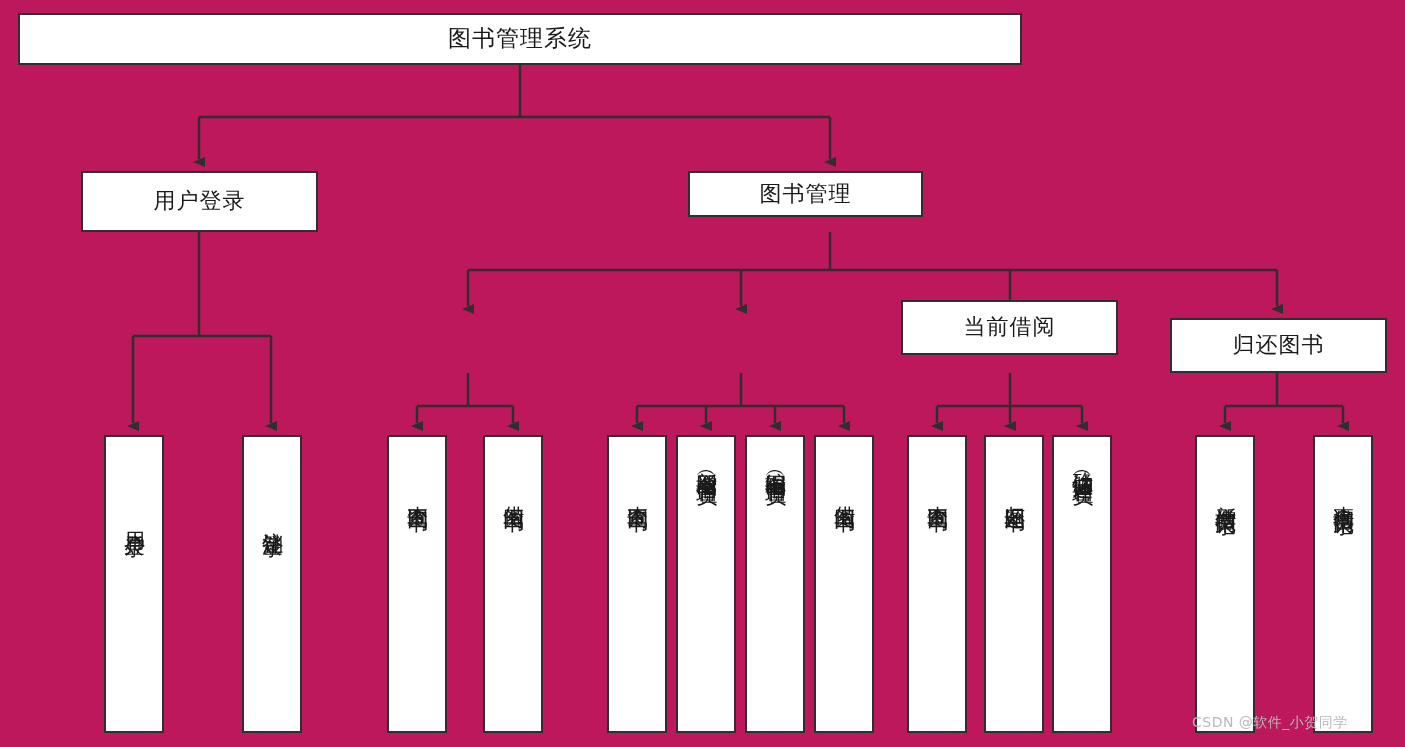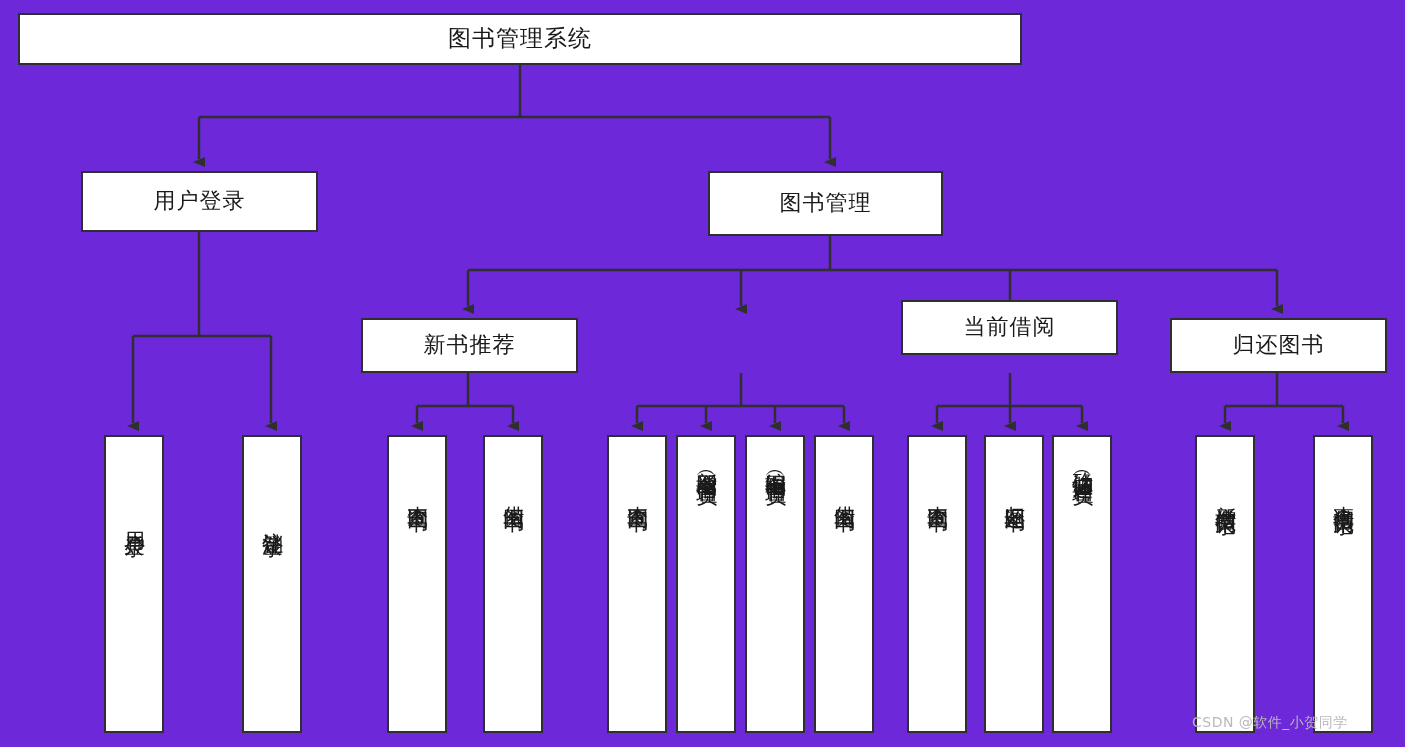--- a/index.html
+++ b/index.html
@@ -7,21 +7,21 @@
     padding: 0;
     background: #ffffff;
   }
   body {
     font-family: "DejaVu Sans", "Liberation Sans", sans-serif;
   }
   #stage {
     position: relative;
     width: 1405px;
     height: 747px;
-    background: #6d28d9;
+    background: #be185d;
     overflow: hidden;
   }
   #wires {
     position: absolute;
     left: 0;
     top: 0;
     width: 1405px;
     height: 747px;
   }
   .node {
@@ -129,27 +129,24 @@
     </g>
   </svg>
 
   <div class="node h-label root" style="left:18px; top:13px; width:1004px; height:52px;">
     <span>图书管理系统</span>
   </div>
 
   <div class="node h-label" style="left:81px; top:171px; width:237px; height:61px;">
     <span>用户登录</span>
   </div>
-  <div class="node h-label" style="left:708px; top:171px; width:235px; height:65px;">
+  <div class="node h-label" style="left:688px; top:171px; width:235px; height:46px;">
     <span>图书管理</span>
   </div>
 
-  <div class="node h-label" style="left:361px; top:318px; width:217px; height:55px;">
-    <span>新书推荐</span>
-  </div>
   <div class="node h-label" style="left:901px; top:300px; width:217px; height:55px;">
     <span>当前借阅</span>
   </div>
   <div class="node h-label" style="left:1170px; top:318px; width:217px; height:55px;">
     <span>归还图书</span>
   </div>
 
   <div class="leaf pad-top-lg" style="left:104px; top:435px; width:60px; height:298px;">
     <span class="vtext">用户登录</span>
   </div>

